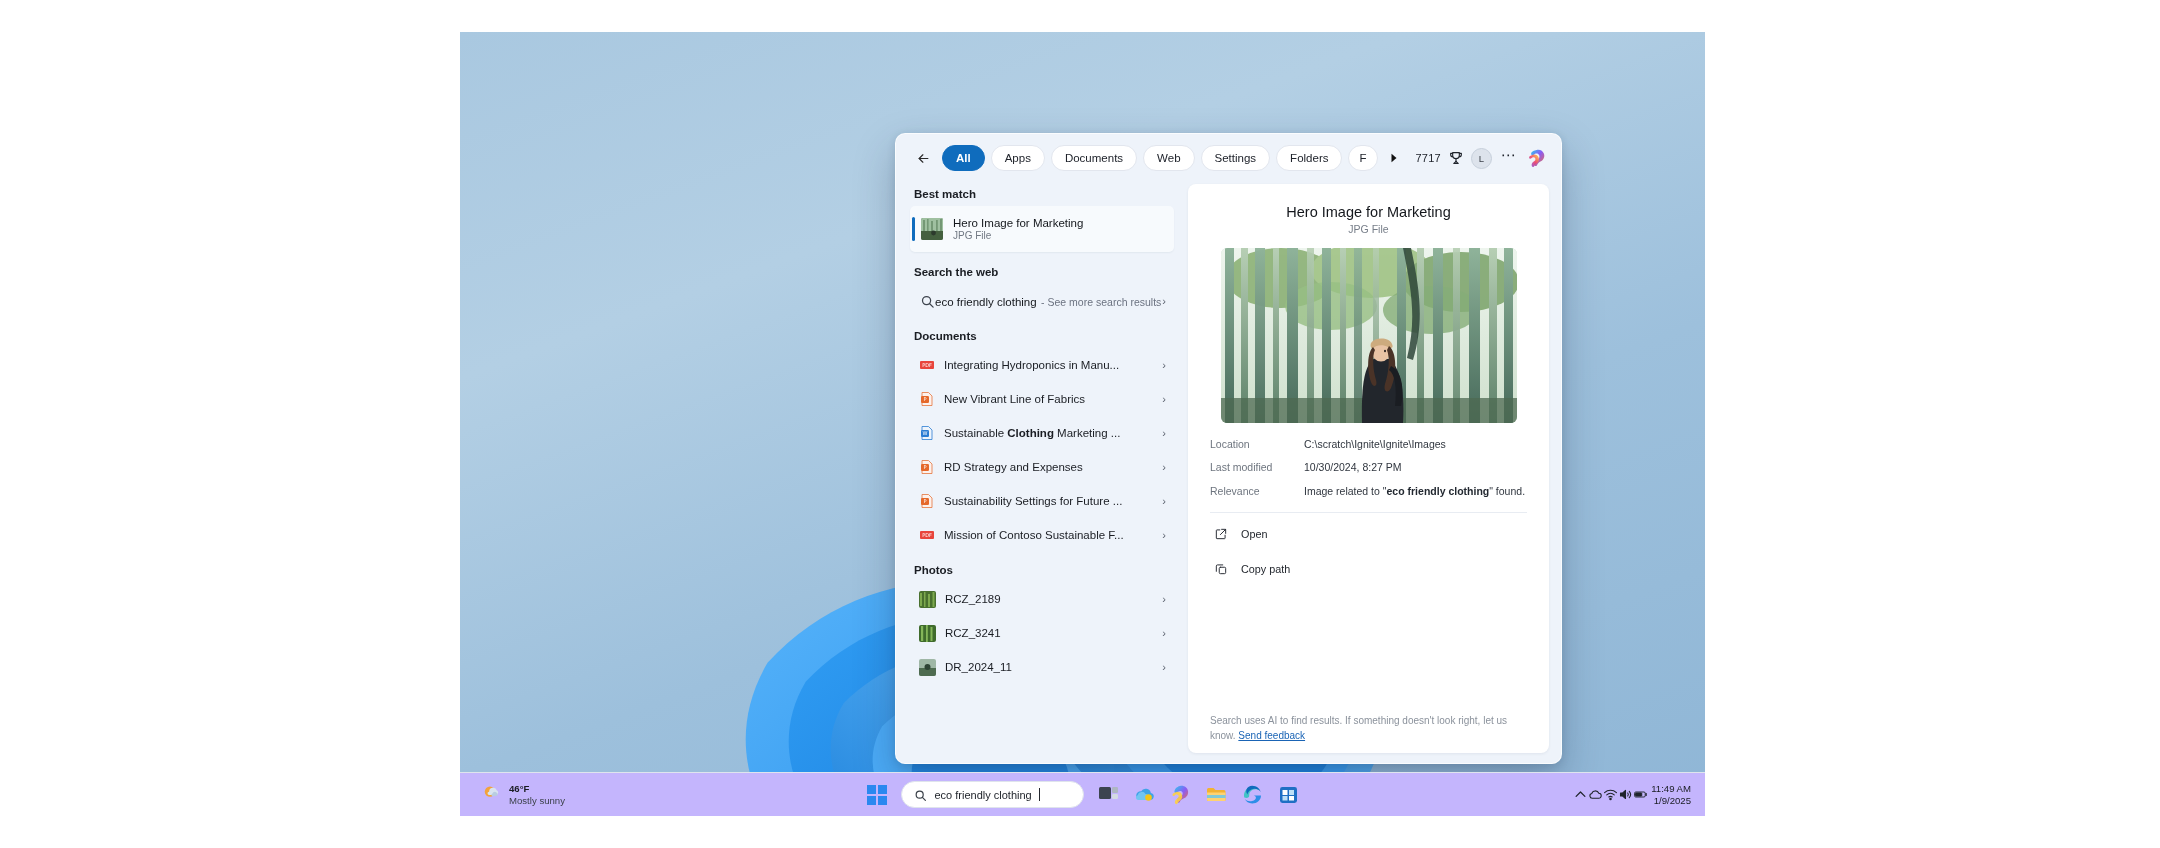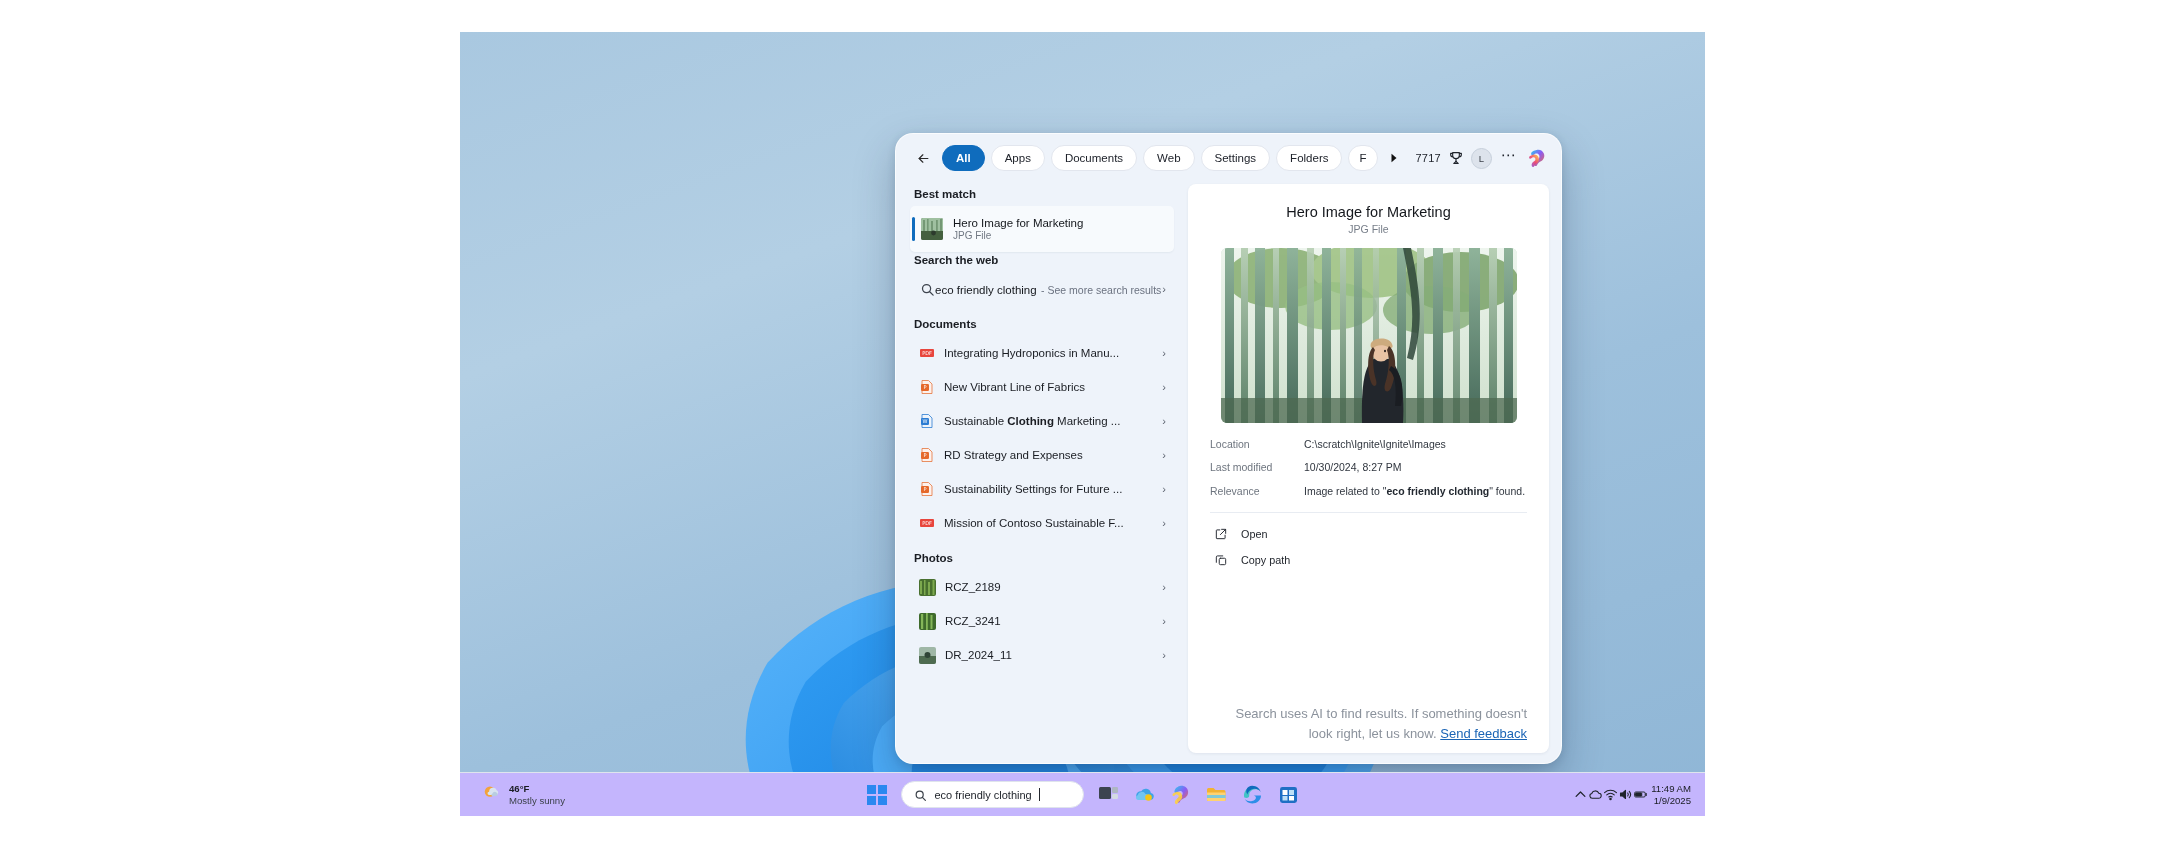--- a/index.html
+++ b/index.html
@@ -19,21 +19,21 @@
     overflow: hidden;
   }
   .bloom-wrap { position:absolute; left:0; top:0; width:100%; height:100%; }
   .bloom-wrap svg { position:absolute; left:-3%; top:2%; width:106%; height:106%; }
 
   
   .flyout {
     position: absolute; left: 895px; top: 133px;
     width: 667px; height: 631px;
     background: #eef3fa;
-    border-radius: 18px;
+    border-radius: 10px;
     border: 1px solid rgba(255,255,255,.7);
     box-shadow: 0 18px 42px rgba(20,40,70,.28), 0 2px 8px rgba(20,40,70,.14);
     overflow: hidden;
     display: flex; flex-direction: column;
   }
 
   
   .fly-header {
     display: flex; align-items: center; gap: 6px;
     padding: 11px 14px 9px 14px;
@@ -141,31 +141,31 @@
   .pv-image svg { display: block; }
 
   .meta { margin-top: 14px; }
   .meta-row { display: flex; gap: 0; margin-bottom: 9px; font-size: 10.5px; line-height: 1.38; }
   .meta-k { flex: 0 0 94px; color: #6e757f; }
   .meta-v { flex: 1 1 auto; color: #30363f; }
   .meta-v b { font-weight: 700; color:#222830; }
 
   .divider { height:1px; background:#e8ecf2; margin: 5px 0 8px 0; }
 
-  .actions { display: flex; flex-direction: column; gap: 1px; }
+  .actions { display: flex; flex-direction: column; gap: 10px; }
   .act {
     display:flex; align-items:center; gap: 13px;
     height: 25px; border-radius: 4px; padding: 0 4px;
     font-size: 10.8px; color: #23272e;
   }
   .act svg { width: 14px; height: 14px; color:#2a2f37; flex:0 0 auto; }
 
   .footer-note {
     margin-top: auto; padding-top: 8px;
-    font-size: 13px; color: #8b929c; line-height: 1.5; text-align: right;
+    font-size: 10px; color: #8b929c; line-height: 1.5;
   }
   .footer-note a { color: #1a64b5; text-decoration: underline; }
 
   
   .taskbar {
     position: absolute; left: 460px; top: 772px;
     width: 1245px; height: 44px;
     background: #c4b5fd;
     display: flex; align-items: center;
     border-top: 1px solid #dfe5ee;
@@ -329,21 +329,21 @@
                 <path d="M2 2h2v11H2zM6 1h1.6v12H6zM10 3h2v10h-2zM15 2h1.8v11H15zM19 1h2v12h-2z" fill="#6f9470" opacity=".9"></path>
                 <circle cx="12.5" cy="15" r="2.4" fill="#2c3a2d"></circle>
               </svg>
             </span>
             <span class="best-texts">
               <span class="best-title">Hero Image for Marketing</span>
               <span class="best-sub">JPG File</span>
             </span>
           </div>
 
-          <div class="sec-title" style="margin-top:2px;">Search the web</div>
+          <div class="sec-title" style="margin-top:14px;">Search the web</div>
 
           <div class="web-row">
             <span class="magnifier">
               <svg viewBox="0 0 24 24" fill="none" stroke="currentColor" stroke-width="2" stroke-linecap="round">
                 <circle cx="10.5" cy="10.5" r="6.5"></circle>
                   <path d="M15.5 15.5 21 21"></path>
               </svg>
             </span>
             <span class="web-texts">
               <span class="web-q">eco friendly clothing</span>

